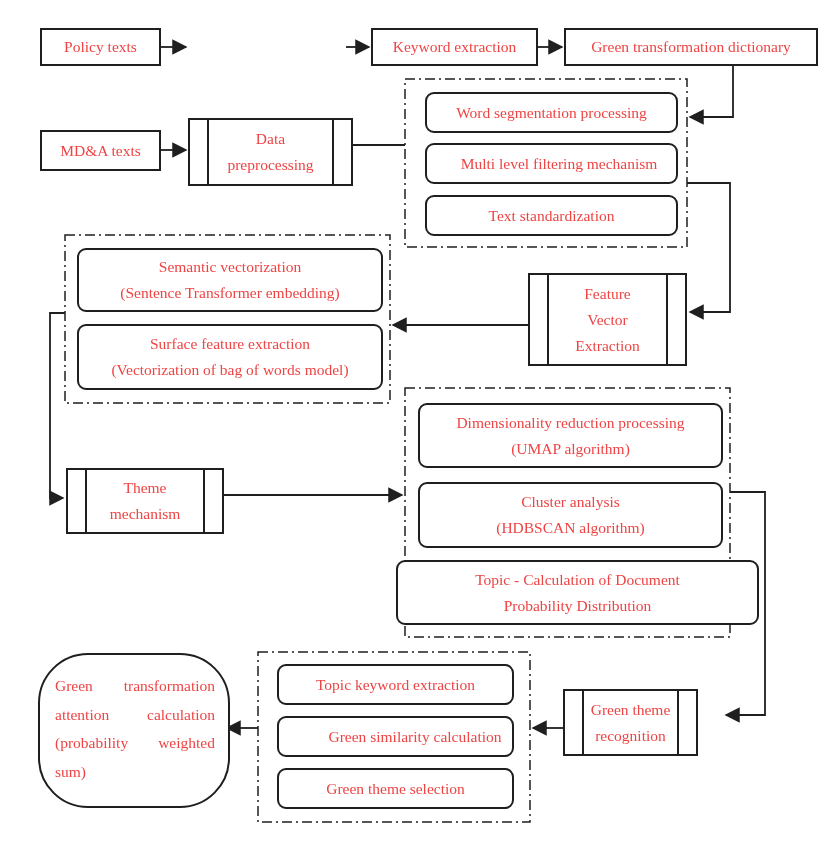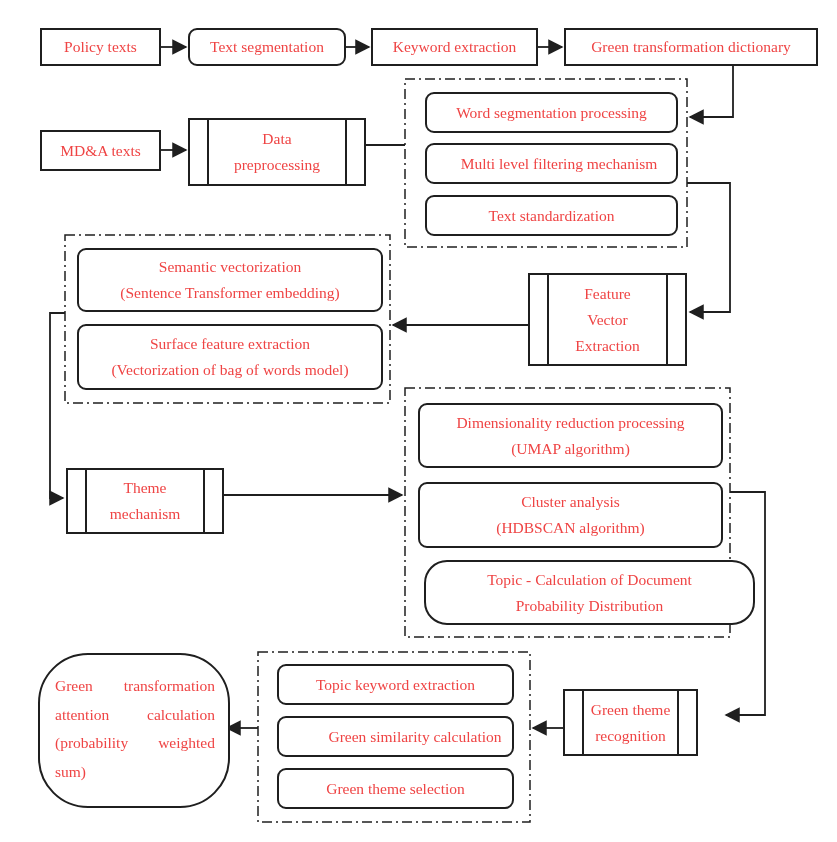--- a/index.html
+++ b/index.html
@@ -54,26 +54,25 @@
       <path d="M528 325 H393" marker-end="url(#arr)"></path>
       <path d="M65 313 H50 V498 H63" marker-end="url(#arr)"></path>
       <path d="M224 495 H402" marker-end="url(#arr)"></path>
       <path d="M730 492 H765 V715 H726" marker-end="url(#arr)"></path>
       <path d="M563 728 H533" marker-end="url(#arr)"></path>
       <path d="M258 728 H227" marker-end="url(#arr)"></path>
     </g>
   </svg>
 
   <div class="box" style="left:40px;top:28px;width:121px;height:38px;">Policy texts</div>
-  <div class="box rounded" style="left:188px;top:28px;width:158px;height:38px;">Text segmentation</div>
   <div class="box" style="left:371px;top:28px;width:167px;height:38px;">Keyword extraction</div>
   <div class="box" style="left:564px;top:28px;width:254px;height:38px;">Green transformation dictionary</div>
 
   <div class="box" style="left:40px;top:130px;width:121px;height:41px;">MD&amp;A texts</div>
-  <div class="box process" style="left:188px;top:118px;width:178px;height:68px;">Data
+  <div class="box process" style="left:188px;top:118px;width:165px;height:68px;">Data
 preprocessing</div>
 
   <div class="box rounded" style="left:425px;top:92px;width:253px;height:41px;">Word segmentation processing</div>
   <div class="box rounded" style="left:425px;top:143px;width:253px;height:41px;padding-left:15px;">Multi level filtering mechanism</div>
   <div class="box rounded" style="left:425px;top:195px;width:253px;height:41px;">Text standardization</div>
 
   <div class="box rounded" style="left:77px;top:248px;width:306px;height:64px;">Semantic vectorization
 (Sentence Transformer embedding)</div>
   <div class="box rounded" style="left:77px;top:324px;width:306px;height:66px;">Surface feature extraction
 (Vectorization of bag of words model)</div>
@@ -82,21 +81,21 @@
 Vector
 Extraction</div>
 
   <div class="box process" style="left:66px;top:468px;width:158px;height:66px;">Theme
 mechanism</div>
 
   <div class="box rounded" style="left:418px;top:403px;width:305px;height:65px;">Dimensionality reduction processing
 (UMAP algorithm)</div>
   <div class="box rounded" style="left:418px;top:482px;width:305px;height:66px;">Cluster analysis
 (HDBSCAN algorithm)</div>
-  <div class="box rounded" style="left:424px;top:560px;width:331px;height:65px;border-radius:23px;">Topic - Calculation of Document
+  <div class="box rounded" style="left:396px;top:560px;width:363px;height:65px;">Topic - Calculation of Document
 Probability Distribution</div>
 
   <div class="box process" style="left:563px;top:689px;width:135px;height:67px;">Green theme
 recognition</div>
 
   <div class="box rounded" style="left:277px;top:664px;width:237px;height:41px;">Topic keyword extraction</div>
   <div class="box rounded" style="left:277px;top:716px;width:237px;height:41px;padding-left:39px;">Green similarity calculation</div>
   <div class="box rounded" style="left:277px;top:768px;width:237px;height:41px;">Green theme selection</div>
 
   <div class="box terminal" style="left:32px;top:653px;width:192px;height:155px;margin-left:6px;">Green transformation attention calculation (probability weighted sum)</div>

